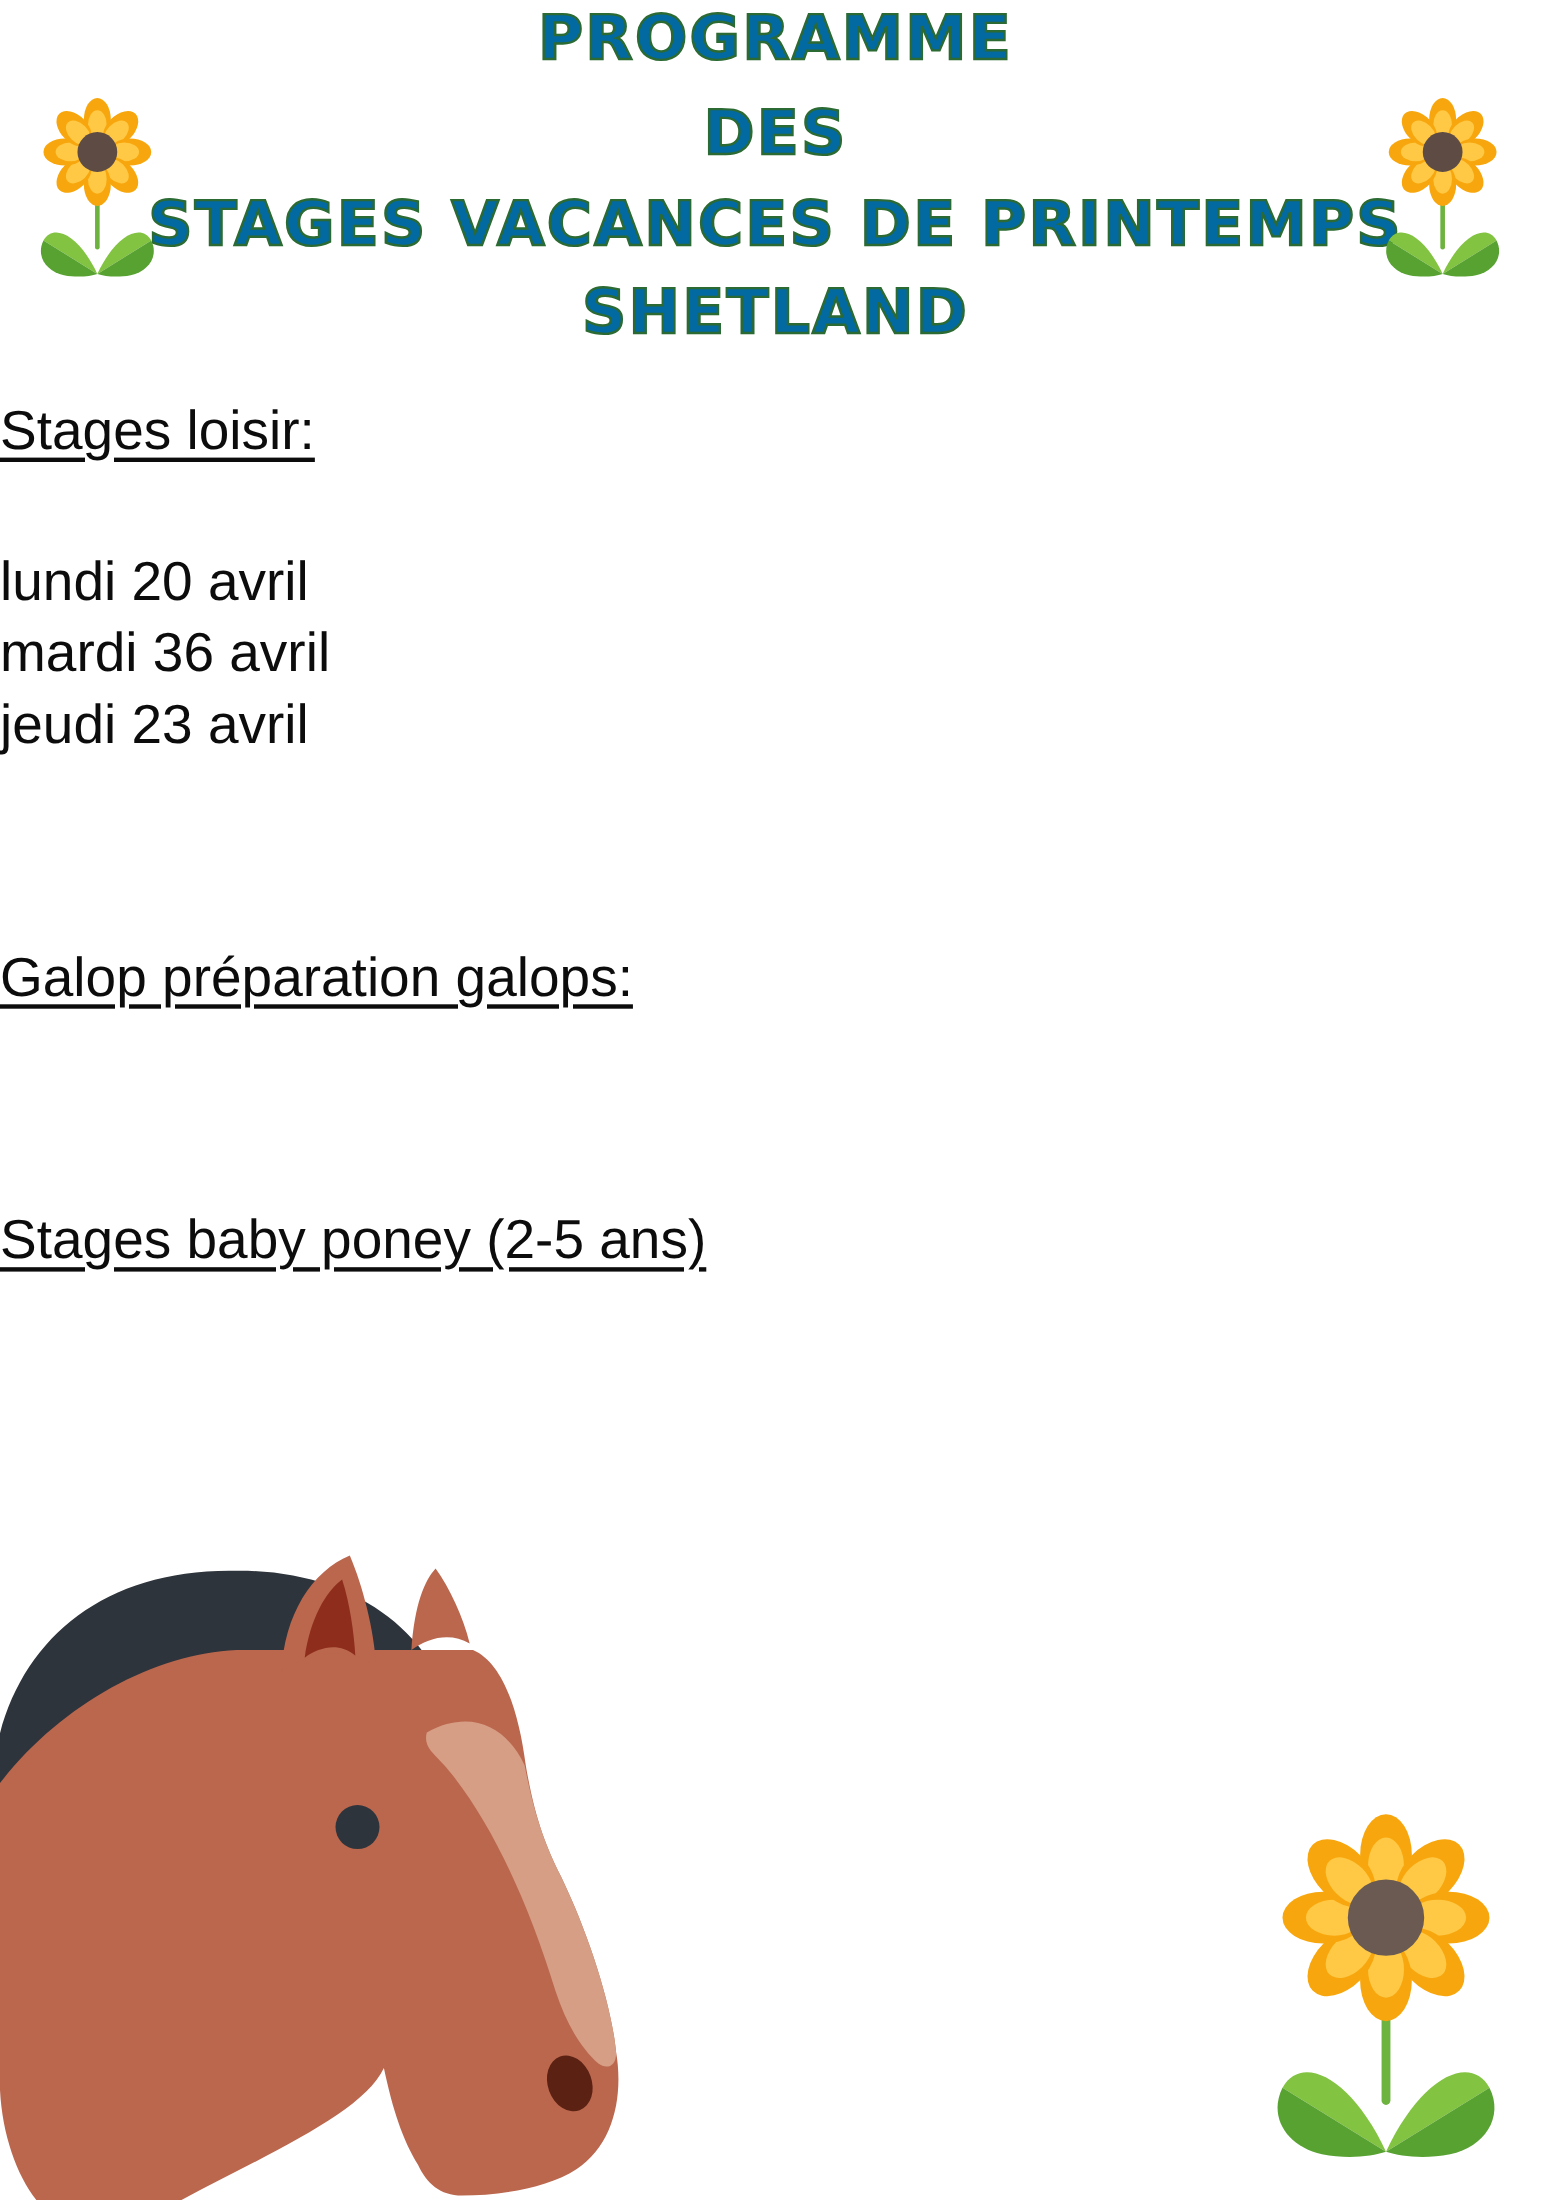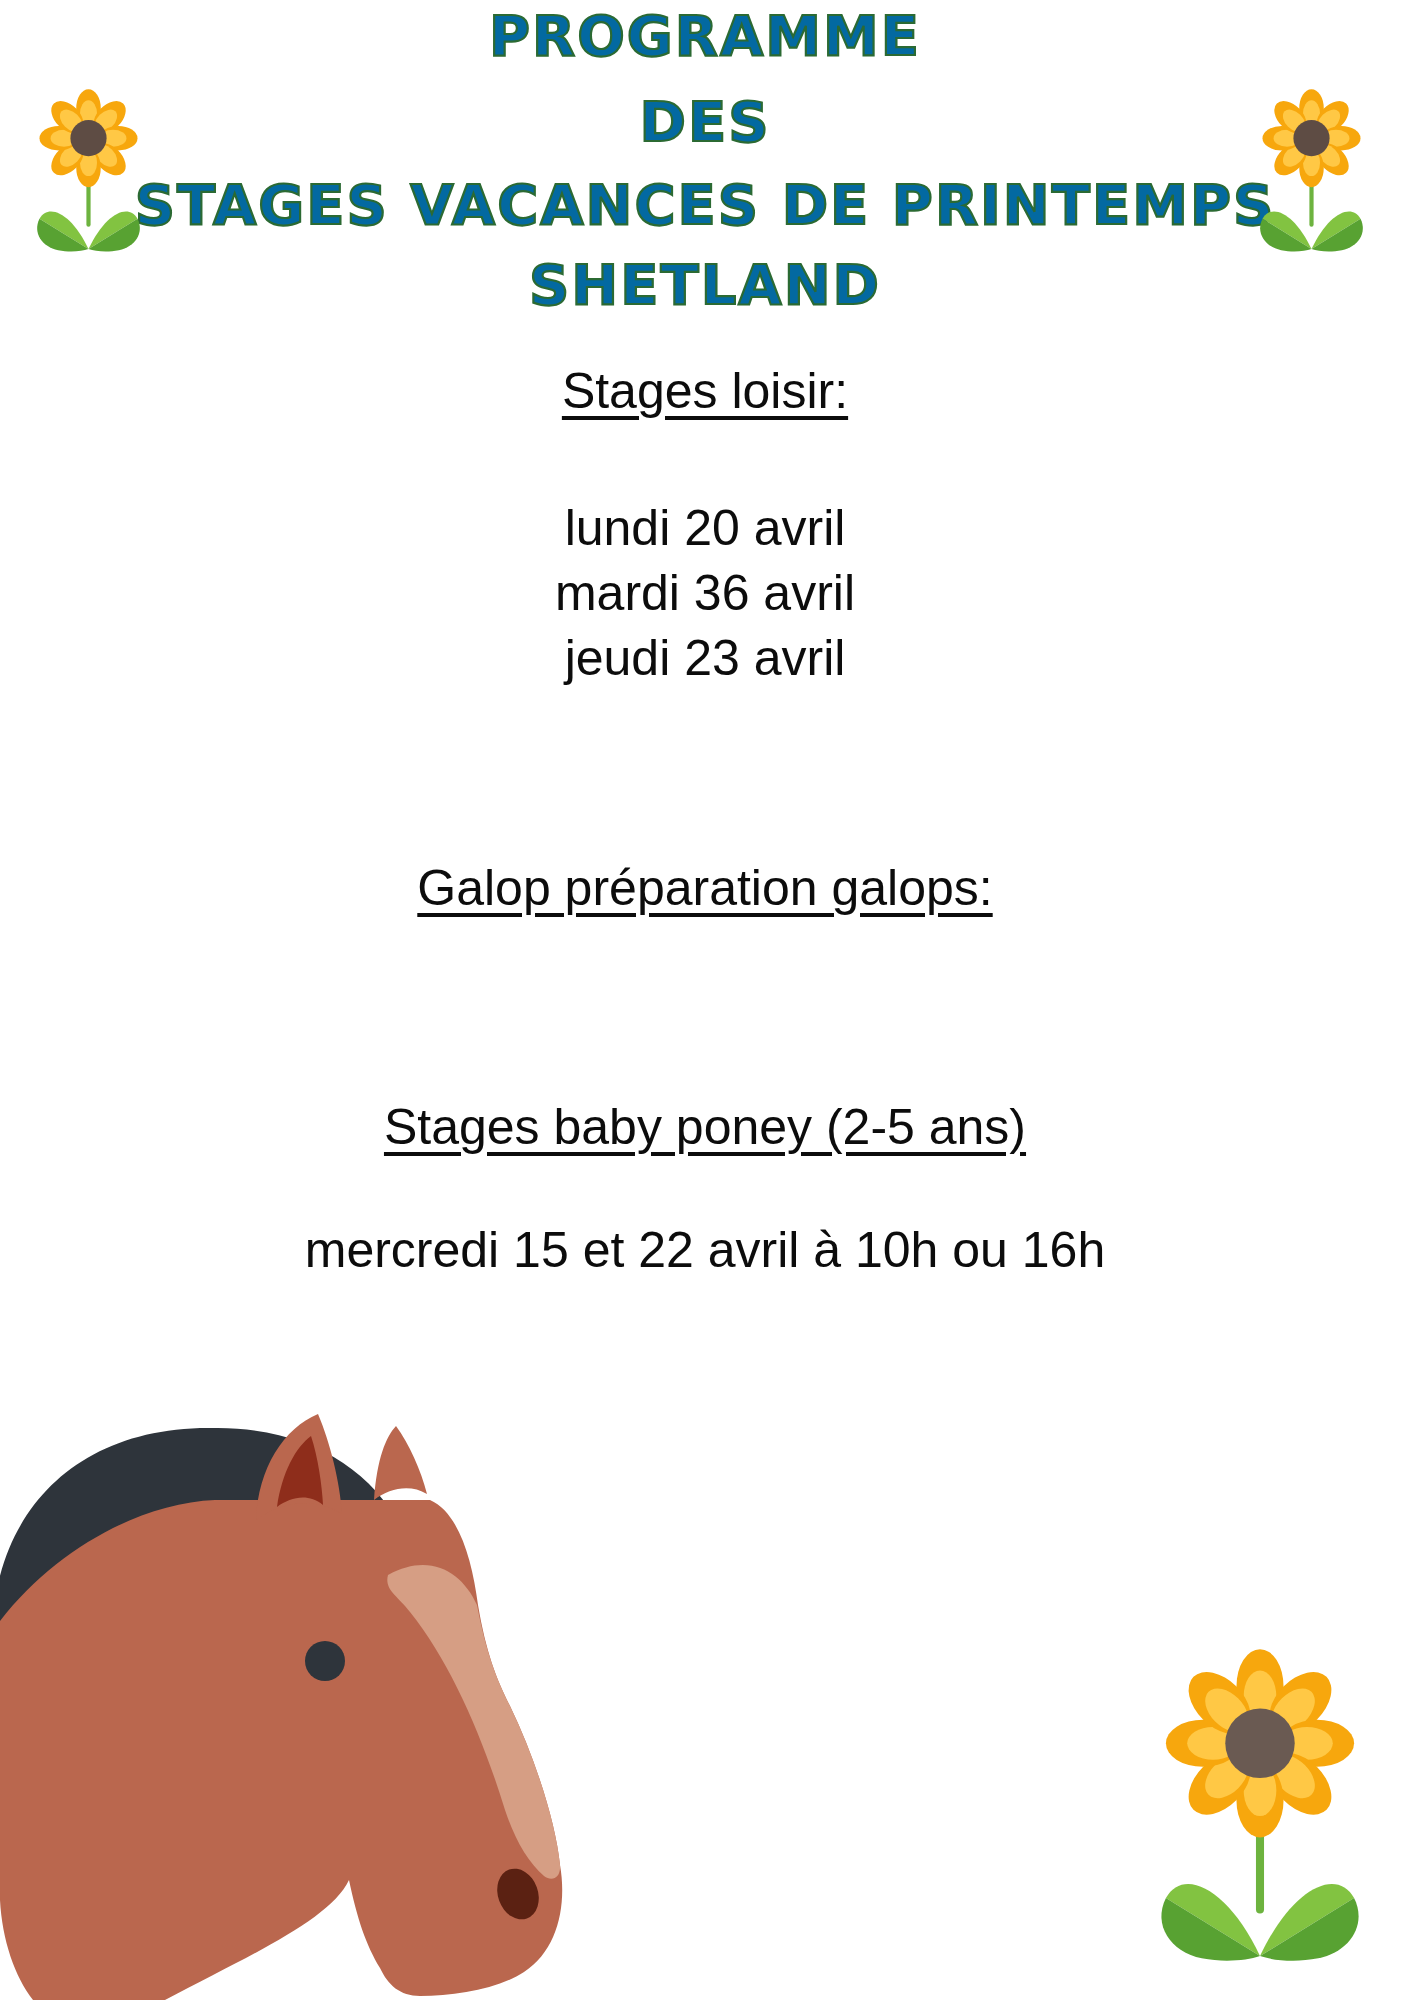--- a/index.html
+++ b/index.html
@@ -22,21 +22,20 @@
     letter-spacing:2px;
     white-space:nowrap;
   }
   .t1{top:8px;}
   .t2{top:94px;}
   .t3{top:177px;}
   .t4{top:257px;}
   
   .body-line{
     position:absolute;left:0;width:100%;
-    text-align:center;
     font-size:50px;line-height:60px;
     color:#0c0c0c;
     white-space:nowrap;
   }
   .underlined{
     text-decoration:underline;
     text-decoration-thickness:4px;
     text-underline-offset:8px;
   }
   .loisir-heading{top:361px;}
@@ -65,21 +64,20 @@
   <div class="body-line underlined loisir-heading">Stages loisir:</div>
   <div class="body-line loisir-dates">
     <div>lundi 20 avril</div>
     <div>mardi 36 avril</div>
     <div>jeudi 23 avril</div>
   </div>
 
   <div class="body-line underlined galops-heading">Galop préparation galops:</div>
 
   <div class="body-line underlined baby-heading">Stages baby poney (2-5 ans)</div>
-  <div class="body-line baby-line">mercredi 15 et 22 avril à 10h ou 16h</div>
 
   <svg class="flower flower-top-left" viewBox="0 0 100 150" aria-hidden="true">
     <rect x="48.2" y="57" width="3.6" height="62" rx="1.8" fill="#6db33f"></rect>
     <path d="M 50 138 C 36 108 16 98 8 112 L 50 138 Z" fill="#82c341"></path>
     <path d="M 8 112 C 2 124 10 136 24 139 C 34 141 44 140 50 138 L 8 112 Z" fill="#58a232"></path>
     <path d="M 50 138 C 64 108 84 98 92 112 L 50 138 Z" fill="#82c341"></path>
     <path d="M 92 112 C 98 124 90 136 76 139 C 66 141 56 140 50 138 L 92 112 Z" fill="#58a232"></path>
     <g>
       <g transform="rotate(0 50 43)">
           <ellipse cx="50" cy="17.5" rx="10.5" ry="16.5" fill="#f7a70d"></ellipse>

